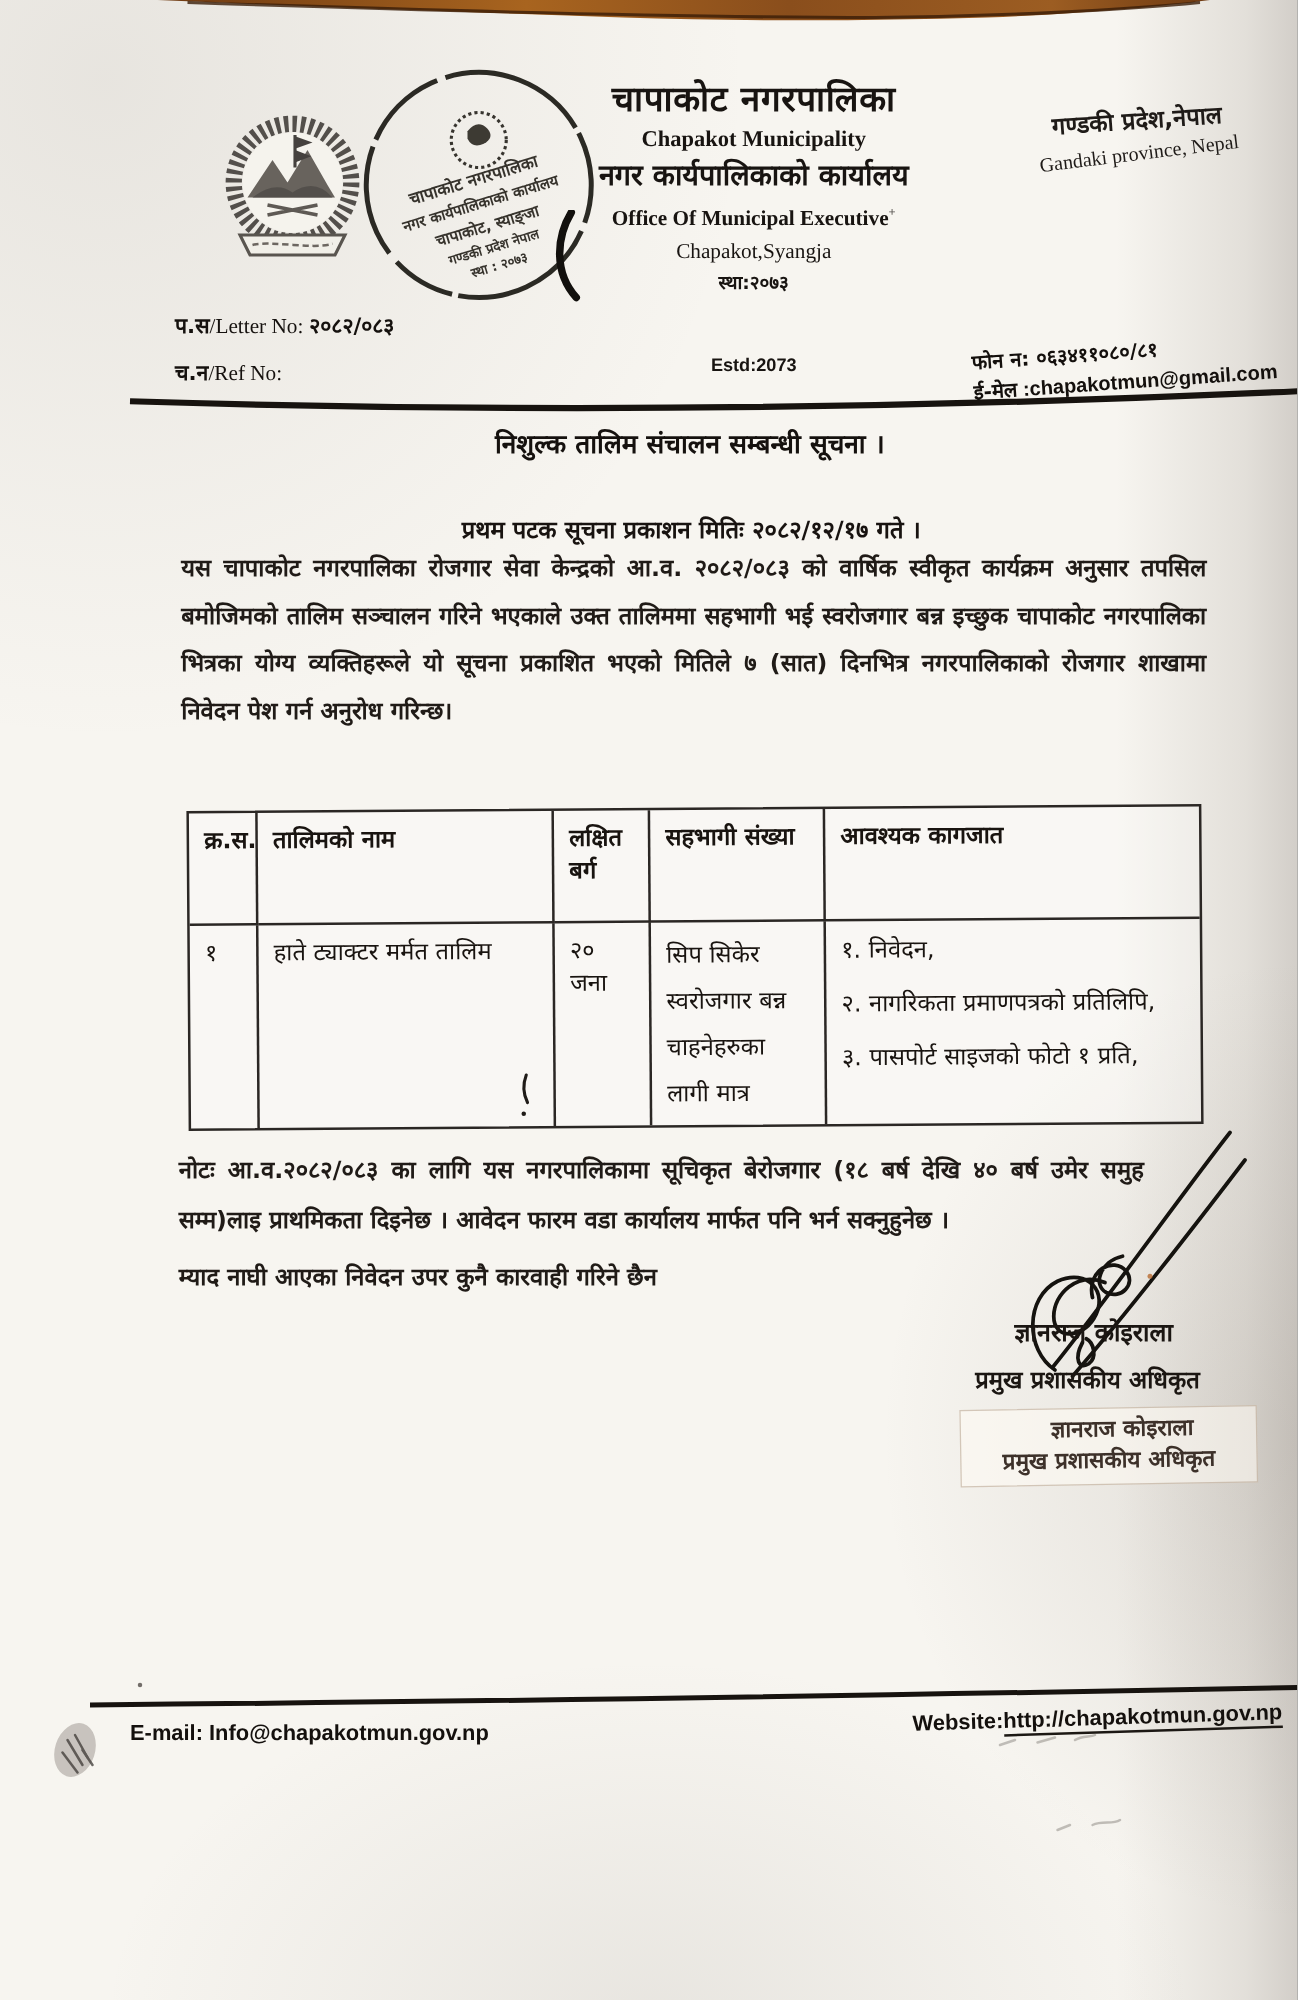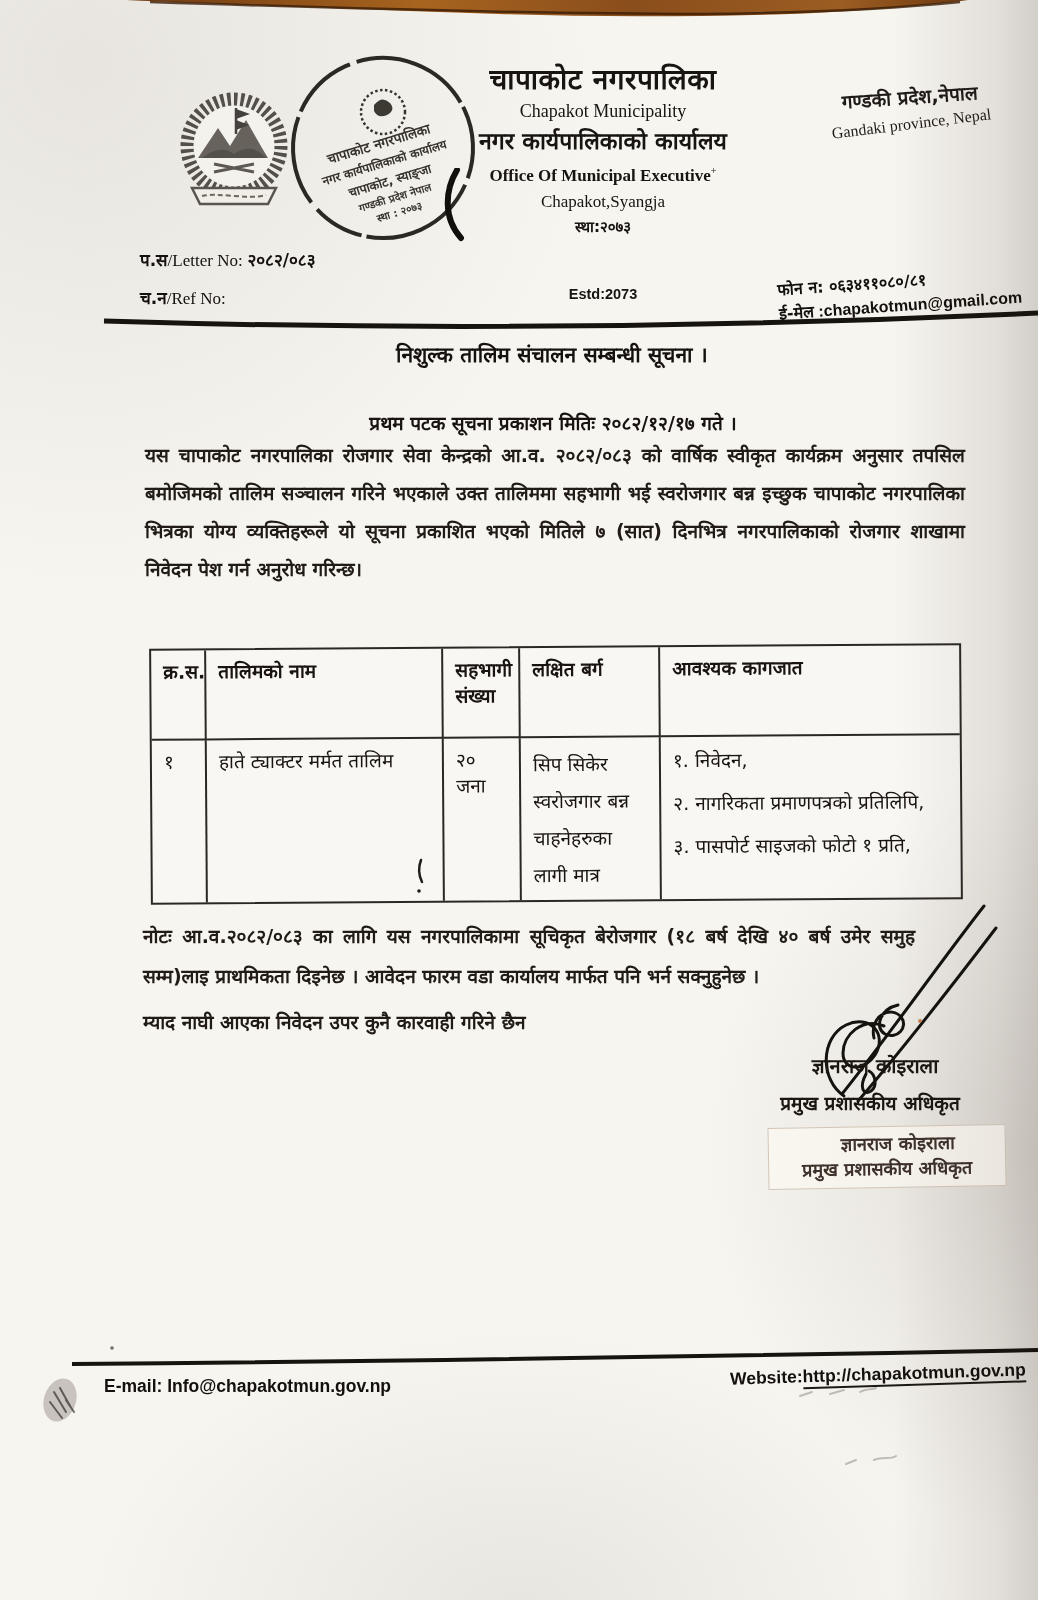--- a/index.html
+++ b/index.html
@@ -18,21 +18,21 @@
   .abs{position:absolute;}
   .dev{font-family:"DejaVu Sans","Liberation Sans",sans-serif;}
   .latser{font-family:"Liberation Serif","DejaVu Serif",serif;}
   .latsans{font-family:"Liberation Sans","DejaVu Sans",sans-serif;}
   .b{font-weight:bold;}
   .nowrap{white-space:nowrap;}
 
   
   .lh-center{left:408px;top:62px;width:390px;text-align:center;color:#181411;}
   .lh-name-np{font-size:28px;line-height:36px;font-weight:bold;letter-spacing:.5px;}
-  .lh-name-en{font-size:18px;line-height:27px;font-weight:normal;}
+  .lh-name-en{font-size:18px;line-height:27px;font-weight:bold;}
   .lh-office-np{font-size:23px;line-height:32px;font-weight:bold;}
   .lh-office-en{font-size:17px;line-height:27px;font-weight:bold;}
   .lh-office-en sup{font-size:10px;opacity:.75;}
   .lh-place-np{font-size:18px;line-height:28px;font-weight:bold;}
   .lh-place-en{font-size:17px;line-height:26px;font-weight:normal;}
   .lh-estd-np{font-size:15px;line-height:24px;font-weight:bold;}
   .lh-estd-en{font-size:14.5px;line-height:23px;font-weight:bold;margin-top:44px;}
 
   .province{left:798px;top:84px;width:225px;text-align:center;transform:rotate(-4deg);}
   .province-np{font-size:19px;font-weight:bold;line-height:27px;}
@@ -166,22 +166,22 @@
   <div class="abs title">
     <span class="dev title-inner nowrap">निशुल्क तालिम संचालन सम्बन्धी सूचना ।</span>
   </div>
   <div class="abs subtitle dev nowrap">प्रथम पटक सूचना प्रकाशन मितिः २०८२/१२/१७ गते ।</div>
 
   <div class="abs body-par dev">यस चापाकोट नगरपालिका रोजगार सेवा केन्द्रको आ.व. २०८२/०८३ को वार्षिक स्वीकृत कार्यक्रम अनुसार तपसिल बमोजिमको तालिम सञ्चालन गरिने भएकाले उक्त तालिममा सहभागी भई स्वरोजगार बन्न इच्छुक चापाकोट नगरपालिका भित्रका योग्य व्यक्तिहरूले यो सूचना प्रकाशित भएको मितिले ७ (सात) दिनभित्र नगरपालिकाको रोजगार शाखामा निवेदन पेश गर्न अनुरोध गरिन्छ।</div>
 
   <div class="abs ntable">
     <div class="cell hrow dev">क्र.स.</div>
     <div class="cell hrow dev">तालिमको नाम</div>
+    <div class="cell hrow dev">लक्षित बर्ग</div>
     <div class="cell hrow dev">सहभागी संख्या</div>
-    <div class="cell hrow dev">लक्षित बर्ग</div>
     <div class="cell hrow dev last">आवश्यक कागजात</div>
 
     <div class="cell drow dev">१</div>
     <div class="cell drow dev">हाते ट्याक्टर मर्मत तालिम</div>
     <div class="cell drow dev">२० जना</div>
     <div class="cell drow dev sp">सिप सिकेर स्वरोजगार बन्न चाहनेहरुका लागी मात्र</div>
     <div class="cell drow dev last">
       <div class="doc-item">१. निवेदन,</div>
       <div class="doc-item">२. नागरिकता प्रमाणपत्रको प्रतिलिपि,</div>
       <div class="doc-item">३. पासपोर्ट साइजको फोटो १ प्रति,</div>

